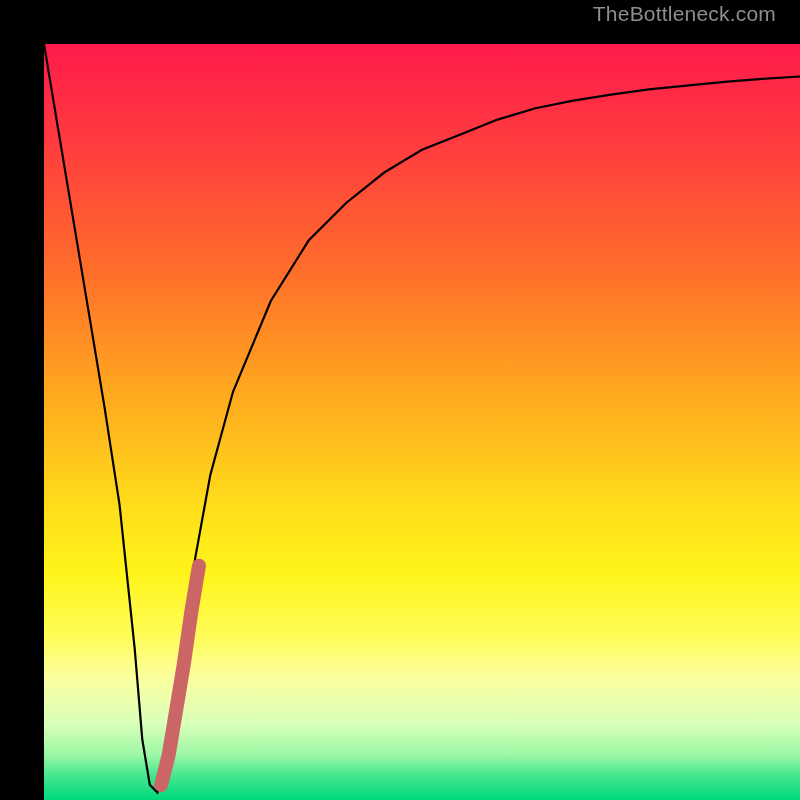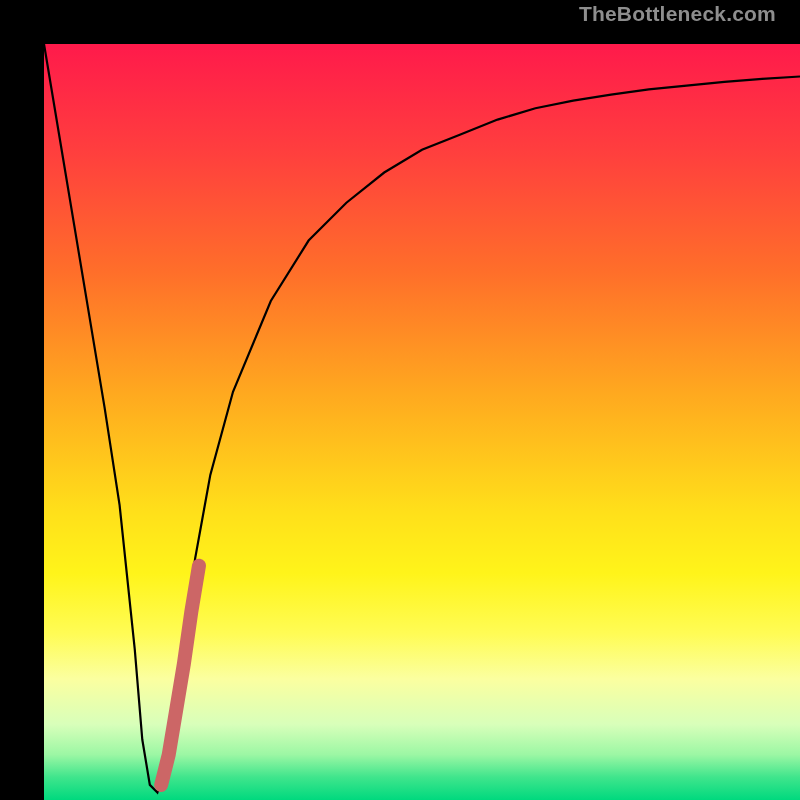--- a/index.html
+++ b/index.html
@@ -22,21 +22,21 @@
     left: 22px;
     top: 22px;
     width: 756px;
     height: 756px;
   }
   .watermark {
     position: absolute;
     top: 2px;
     right: 24px;
     font-size: 21px;
-    font-weight: 700;
+    font-weight: 400;
     color: #8e8e8e;
     letter-spacing: 0.2px;
     z-index: 10;
   }
 </style>
 </head>
 <body>
 
 <div class="watermark">TheBottleneck.com</div>
 

